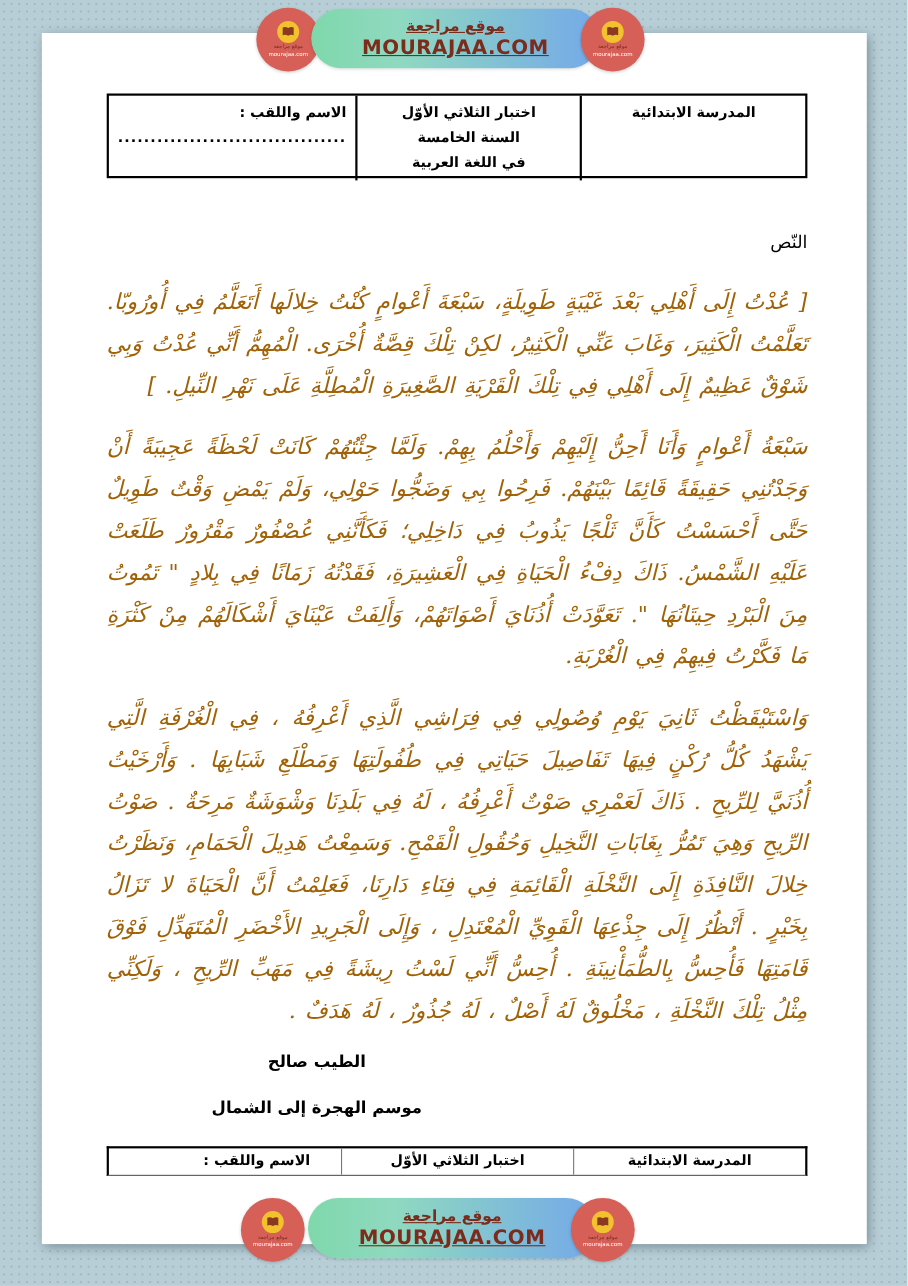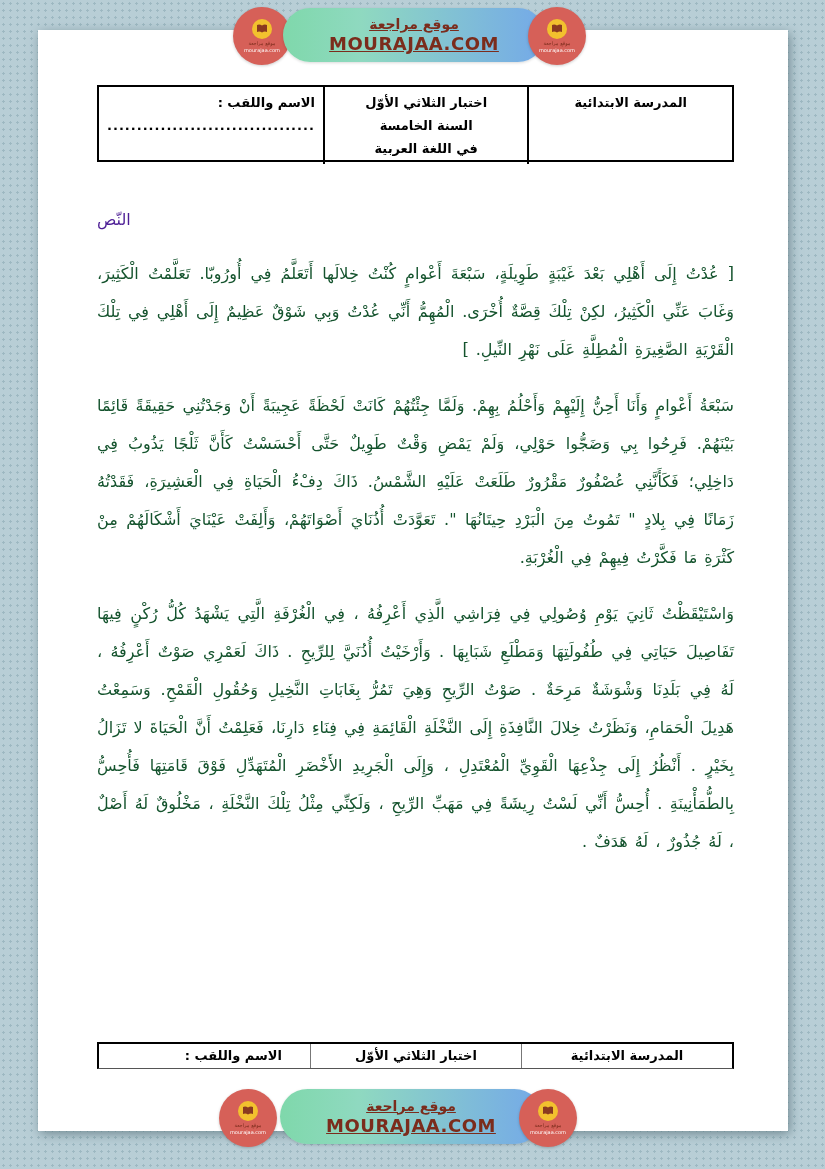--- a/index.html
+++ b/index.html
@@ -54,25 +54,26 @@
   .ftable{
     position:absolute;left:59px;top:1012px;width:637px;height:27px;
     display:grid;grid-template-columns:1fr 1fr 1fr;direction:rtl;
     border:2px solid #000;border-bottom:1px solid #555;box-sizing:border-box;overflow:hidden;
   }
   .fcell{border-left:1px solid #777;padding:2px 8px;font-weight:bold;font-size:13px;line-height:20px;direction:rtl;text-align:center;}
   .fcell:last-child{border-left:none;text-align:right;padding-right:28px;}
   .fcell:first-child{text-align:center;}
   
   .content{position:absolute;left:59px;top:180px;width:637px;direction:rtl;}
-  .doc-title{text-align:left;font-size:16px;color:#4c1d95;margin:0 0 26px 0;font-family:"DejaVu Serif","DejaVu Sans",serif;}
+  .doc-title{text-align:right;font-size:16px;color:#000000;margin:0 0 26px 0;font-family:"DejaVu Serif","DejaVu Sans",serif;}
   .para{
     margin:0 0 18px 0;text-align:justify;direction:rtl;
-    font-size:16px;line-height:38px;color:#14532d;word-spacing:2px;
+    font-size:20px;line-height:38px;color:#a16207;word-spacing:2px;
     font-family:"DejaVu Serif","DejaVu Sans",serif;
+    font-style:italic;
   }
   .author-block{width:382px;margin-right:255px;text-align:center;margin-top:18px;}
   .author{font-weight:bold;font-size:15px;line-height:20px;}
   .work{font-weight:bold;font-size:15px;line-height:20px;margin-top:22px;}
 </style>
 </head>
 <body>
 
 <div class="paper">
 
@@ -89,20 +90,24 @@
       <div>الاسم واللقب :</div>
       <div class="l2">...................................</div>
     </div>
   </div>
 
   <div class="content">
     <div class="doc-title">النّص</div>
     <p class="para">[ عُدْتُ إِلَى أَهْلِي بَعْدَ غَيْبَةٍ طَوِيلَةٍ، سَبْعَةَ أَعْوامٍ كُنْتُ خِلالَها أَتَعَلَّمُ فِي أُورُوبّا. تَعَلَّمْتُ الْكَثِيرَ، وَغَابَ عَنِّي الْكَثِيرُ، لكِنْ تِلْكَ قِصَّةٌ أُخْرَى. الْمُهِمُّ أَنِّي عُدْتُ وَبِي شَوْقٌ عَظِيمٌ إِلَى أَهْلِي فِي تِلْكَ الْقَرْيَةِ الصَّغِيرَةِ الْمُطِلَّةِ عَلَى نَهْرِ النِّيلِ. ]</p>
     <p class="para">سَبْعَةُ أَعْوامٍ وَأَنَا أَحِنُّ إِلَيْهِمْ وَأَحْلُمُ بِهِمْ. وَلَمَّا جِئْتُهُمْ كَانَتْ لَحْظَةً عَجِيبَةً أَنْ وَجَدْتُنِي حَقِيقَةً قَائِمًا بَيْنَهُمْ. فَرِحُوا بِي وَضَجُّوا حَوْلِي، وَلَمْ يَمْضِ وَقْتٌ طَوِيلٌ حَتَّى أَحْسَسْتُ كَأَنَّ ثَلْجًا يَذُوبُ فِي دَاخِلِي؛ فَكَأَنَّنِي عُصْفُورٌ مَقْرُورٌ طَلَعَتْ عَلَيْهِ الشَّمْسُ. ذَاكَ دِفْءُ الْحَيَاةِ فِي الْعَشِيرَةِ، فَقَدْتُهُ زَمَانًا فِي بِلادٍ " تَمُوتُ مِنَ الْبَرْدِ حِيتَانُهَا ". تَعَوَّدَتْ أُذُنَايَ أَصْوَاتَهُمْ، وَأَلِفَتْ عَيْنَايَ أَشْكَالَهُمْ مِنْ كَثْرَةِ مَا فَكَّرْتُ فِيهِمْ فِي الْغُرْبَةِ.</p>
     <p class="para">وَاسْتَيْقَظْتُ ثَانِيَ يَوْمِ وُصُولِي فِي فِرَاشِي الَّذِي أَعْرِفُهُ ، فِي الْغُرْفَةِ الَّتِي يَشْهَدُ كُلُّ رُكْنٍ فِيهَا تَفَاصِيلَ حَيَاتِي فِي طُفُولَتِهَا وَمَطْلَعِ شَبَابِهَا . وَأَرْخَيْتُ أُذُنَيَّ لِلرِّيحِ . ذَاكَ لَعَمْرِي صَوْتٌ أَعْرِفُهُ ، لَهُ فِي بَلَدِنَا وَشْوَشَةٌ مَرِحَةٌ . صَوْتُ الرِّيحِ وَهِيَ تَمُرُّ بِغَابَاتِ النَّخِيلِ وَحُقُولِ الْقَمْحِ. وَسَمِعْتُ هَدِيلَ الْحَمَامِ، وَنَظَرْتُ خِلالَ النَّافِذَةِ إِلَى النَّخْلَةِ الْقَائِمَةِ فِي فِنَاءِ دَارِنَا، فَعَلِمْتُ أَنَّ الْحَيَاةَ لا تَزَالُ بِخَيْرٍ . أَنْظُرُ إِلَى جِذْعِهَا الْقَوِيِّ الْمُعْتَدِلِ ، وَإِلَى الْجَرِيدِ الأَخْضَرِ الْمُتَهَدِّلِ فَوْقَ قَامَتِهَا فَأُحِسُّ بِالطُّمَأْنِينَةِ . أُحِسُّ أَنِّي لَسْتُ رِيشَةً فِي مَهَبِّ الرِّيحِ ، وَلَكِنِّي مِثْلُ تِلْكَ النَّخْلَةِ ، مَخْلُوقٌ لَهُ أَصْلٌ ، لَهُ جُذُورٌ ، لَهُ هَدَفٌ .</p>
+    <div class="author-block">
+      <div class="author">الطيب صالح</div>
+      <div class="work">موسم الهجرة إلى الشمال</div>
+    </div>
   </div>
 
   <div class="ftable">
     <div class="fcell">المدرسة الابتدائية</div>
     <div class="fcell">اختبار الثلاثي الأوّل</div>
     <div class="fcell">الاسم واللقب :</div>
   </div>
 </div>
 
 <div class="banner banner-top">

